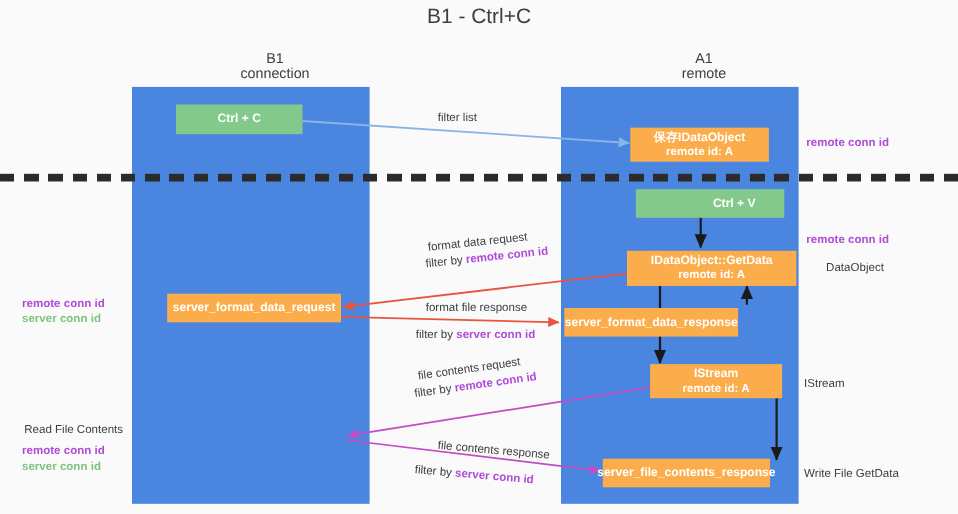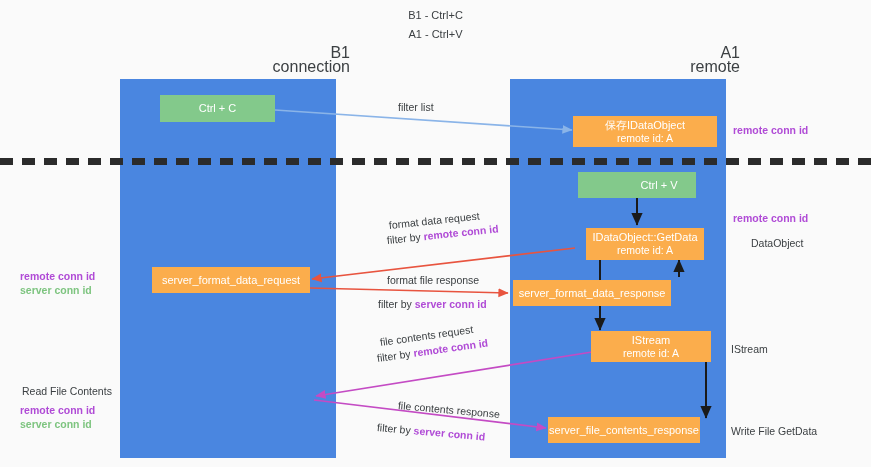--- a/index.html
+++ b/index.html
@@ -20,29 +20,29 @@
     left: 0; top: 0;
     width: 871px; height: 467px;
   }
   .abs { position: absolute; }
 
   
   .title {
     left: 0; top: 6px;
     width: 871px;
     text-align: center;
-    font-size: 11px;
+    font-size: 19px;
     color: #3c4043;
     line-height: 19px;
   }
 
   
   .col-head {
-    text-align: right;
-    font-size: 16px;
+    text-align: center;
+    font-size: 13px;
     color: #3c4043;
     line-height: 14px;
   }
 
   
   .lane {
     background: #4a86e0;
   }
 
   
@@ -50,20 +50,21 @@
     box-sizing: border-box;
     display: flex;
     flex-direction: column;
     align-items: center;
     justify-content: center;
     font-size: 11px;
     color: #ffffff;
     line-height: 13px;
     text-align: center;
     padding: 2px 4px;
+    font-weight: bold;
   }
   .node.green { background: #83c98b; }
   .node.orange { background: #fbad4c; }
   .node .l2 { font-size: 10.5px; }
 
   
   .elabel {
     font-size: 10.5px;
     color: #3c4043;
     white-space: nowrap;
@@ -102,21 +103,20 @@
     pointer-events: none;
   }
 </style>
 </head>
 <body>
 
 <div id="stage">
 
   <div class="abs title">
     <div>B1 - Ctrl+C</div>
-    <div>A1 - Ctrl+V</div>
   </div>
 
   <div class="abs col-head" style="left:150px; top:46px; width:200px;">
     <div>B1</div>
     <div>connection</div>
   </div>
   <div class="abs col-head" style="left:540px; top:46px; width:200px;">
     <div>A1</div>
     <div>remote</div>
   </div>
@@ -158,30 +158,30 @@
 
     <line x1="706" y1="362" x2="706" y2="418" stroke="#1a1a1a" stroke-width="2" marker-end="url(#ah-black)"></line>
   </svg>
 
   <div class="abs dashed-sep"></div>
 
   <div class="abs node green" style="left:160px; top:95px; width:115px; height:27px;">
     <div>Ctrl + C</div>
   </div>
 
-  <div class="abs node orange" style="left:573px; top:116px; width:144px; height:31px;">
+  <div class="abs node orange" style="left:573px; top:116px; width:126px; height:31px;">
     <div>保存IDataObject</div>
     <div class="l2">remote id: A</div>
   </div>
 
-  <div class="abs node green" style="left:578px; top:172px; width:118px; height:26px;padding-left:48px;">
+  <div class="abs node green" style="left:578px; top:172px; width:135px; height:26px;padding-left:48px;">
     <div>Ctrl + V</div>
   </div>
 
-  <div class="abs node orange" style="left:570px; top:228px; width:118px; height:32px;margin-left:16px;">
+  <div class="abs node orange" style="left:570px; top:228px; width:154px; height:32px;">
     <div>IDataObject::GetData</div>
     <div class="l2">remote id: A</div>
   </div>
 
   <div class="abs node orange" style="left:152px; top:267px; width:158px; height:26px;">
     <div>server_format_data_request</div>
   </div>
 
   <div class="abs node orange" style="left:513px; top:280px; width:158px; height:26px;">
     <div>server_format_data_response</div>

